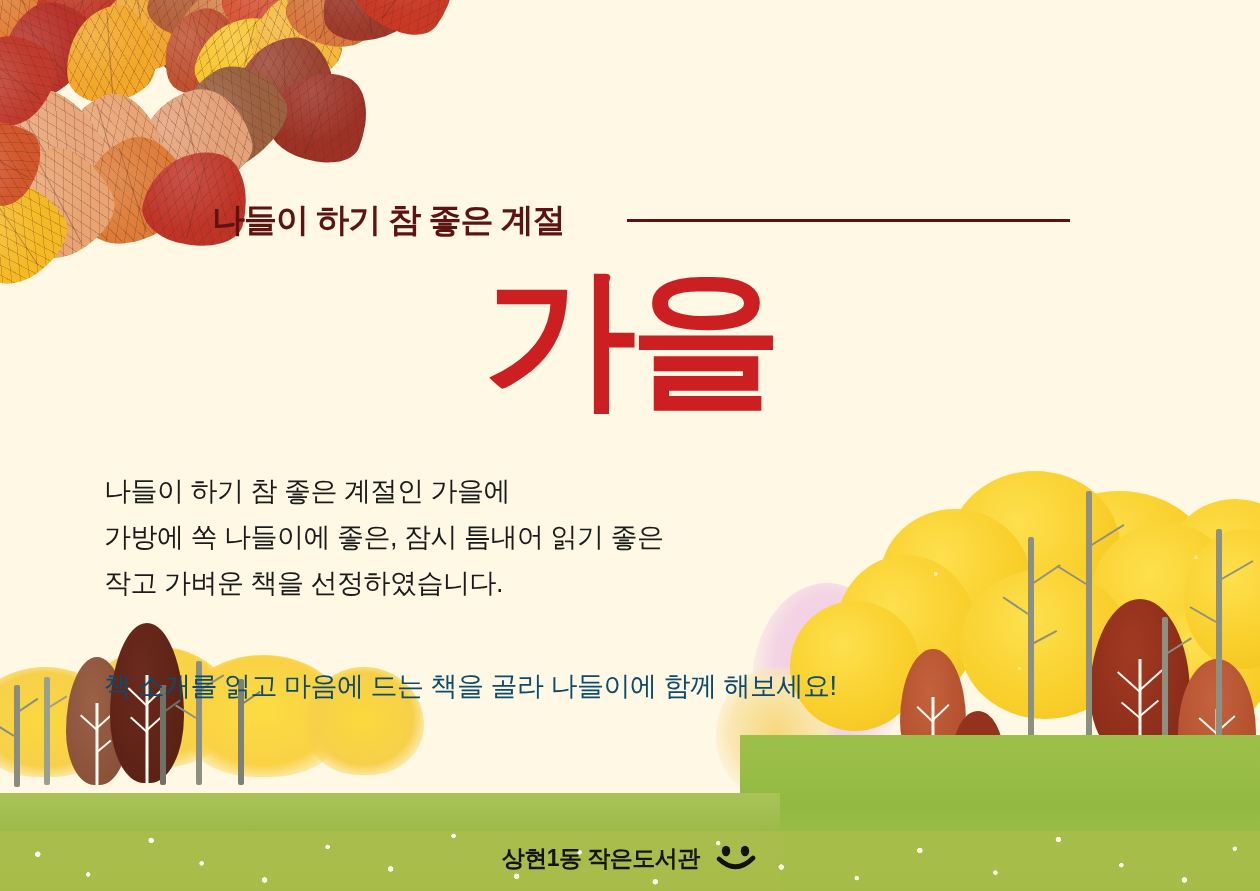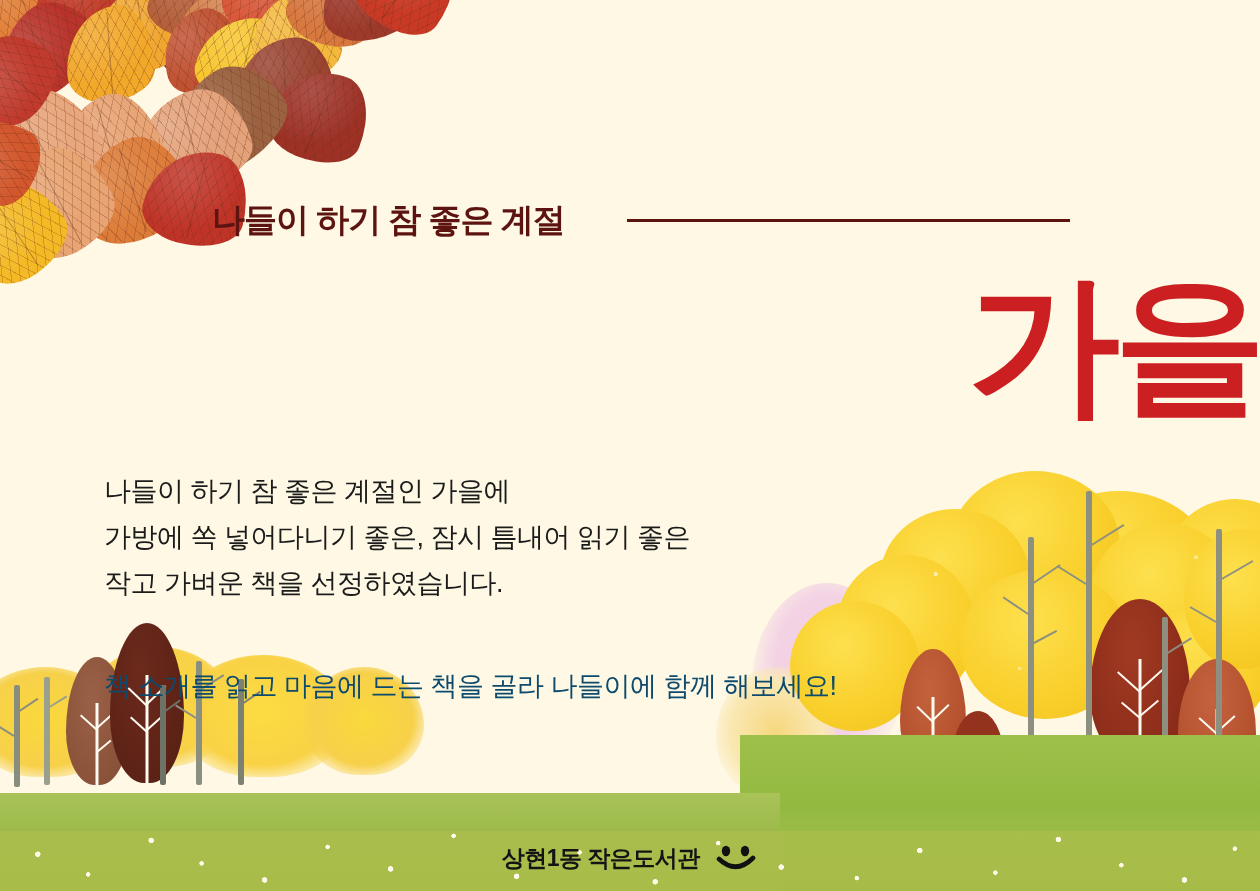--- a/index.html
+++ b/index.html
@@ -45,22 +45,22 @@
   #subhead {
     position: absolute; left: 212px; top: 198px;
     font-size: 33px; font-weight: 700; letter-spacing: -1px;
     color: #5d1410; white-space: nowrap;
   }
   #headrule {
     position: absolute; left: 627px; top: 219px;
     width: 443px; height: 3px; background: #5d1410;
   }
   #bigtitle {
-    position: absolute; left: 0; right: 0; top: 268px;
-    text-align: right;
+    position: absolute; left: 0; right: 0; top: 261px;
+    text-align: center;
     font-size: 152px; font-weight: 900; letter-spacing: -6px;
     line-height: 1;
     color: #cb1f21;
   }
 
   
   #body-copy {
     position: absolute; left: 104px; top: 468px;
     font-size: 27px; line-height: 46px; color: #1b1b1b;
     letter-spacing: -.5px;
@@ -199,21 +199,21 @@
     <div class="leaf" style="left:146px; top:150px; width:102px; height:96px; background:#c03428; transform:rotate(14deg);"></div>
     <div class="leaf" style="left:-32px; top:186px; width:96px; height:92px; background:#f4ba25; transform:rotate(-34deg);"></div>
     <div class="leaf" style="left:-40px; top:122px; width:80px; height:78px; background:#d2572c; transform:rotate(-60deg);"></div>
   </div>
 
   <div id="subhead">나들이 하기 참 좋은 계절</div>
   <div id="headrule"></div>
   <div id="bigtitle">가을</div>
 
   <div id="body-copy" style="white-space:pre-line;">나들이 하기 참 좋은 계절인 가을에
-가방에 쏙 넣어다니기 좋은, 잠시 틈내어 읽기 좋은
+가방에 쏙 나들이에 좋은, 잠시 틈내어 읽기 좋은
 작고 가벼운 책을 선정하였습니다.</div>
   <div id="body-copy2">책 소개를 읽고 마음에 드는 책을 골라 나들이에 함께 해보세요!</div>
 
   <div id="scene">
 
     <div class="fuzz" style="left:752px; top:112px; width:150px; height:190px; background:radial-gradient(ellipse at 50% 45%, #f6cbe6 0%, #f3d3e4 50%, rgba(250,235,244,0) 78%);"></div>
     <div class="fuzz" style="left:716px; top:196px; width:120px; height:130px; background:radial-gradient(ellipse at 50% 50%, #f7d77f 0%, #fae8b4 55%, rgba(254,248,228,0) 80%);"></div>
 
     <div class="ginkgo" style="left:1026px; top:20px; width:186px; height:150px;"></div>
     <div class="ginkgo" style="left:950px;  top:0px;  width:170px; height:150px;"></div>

